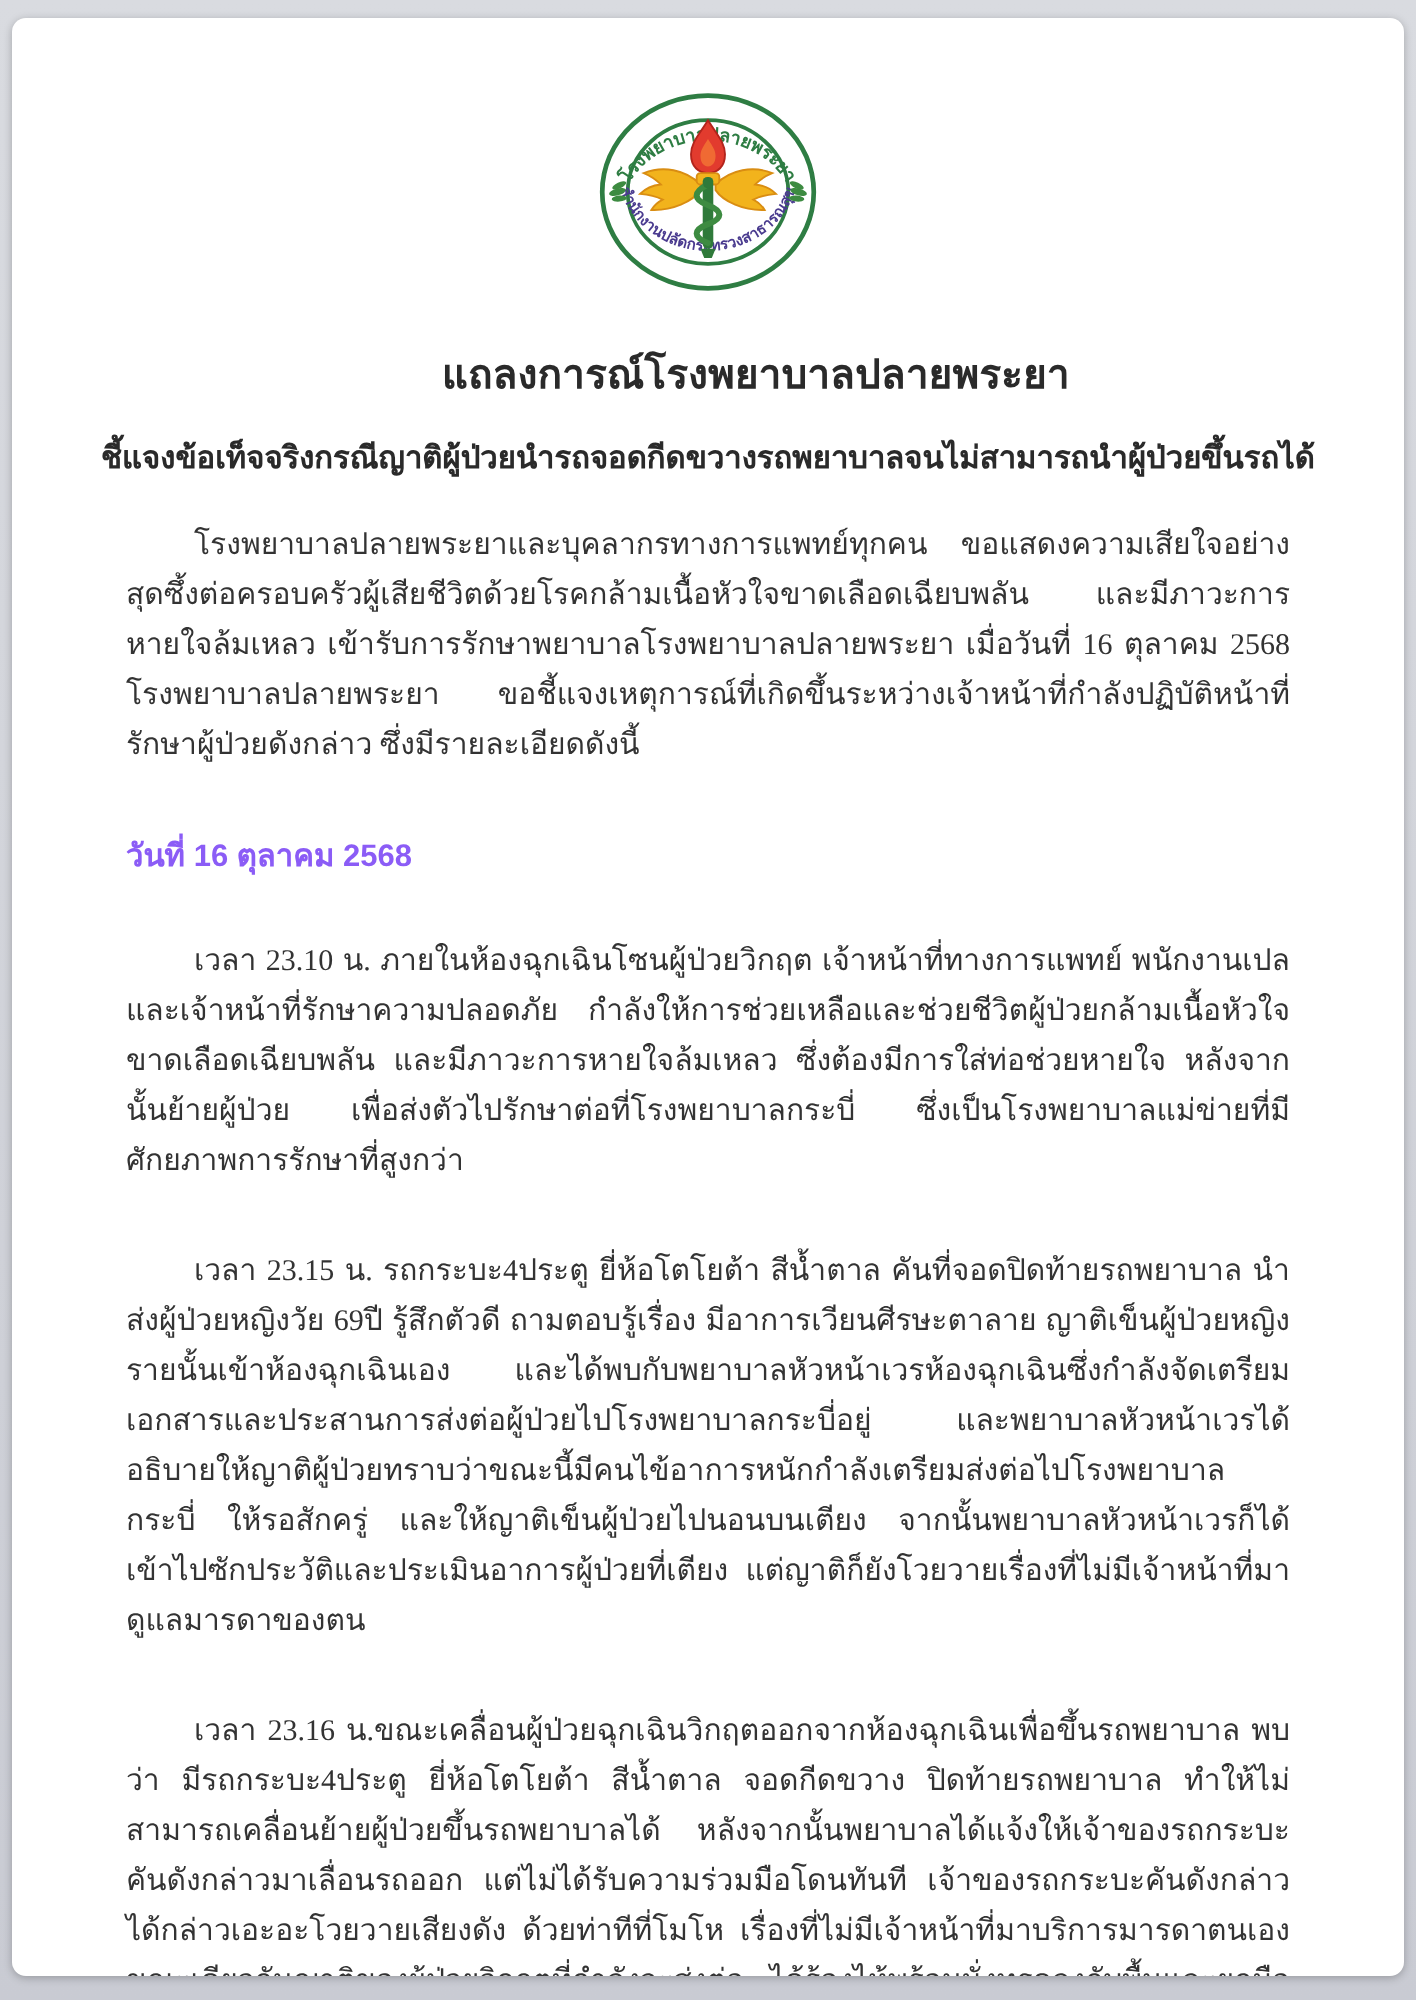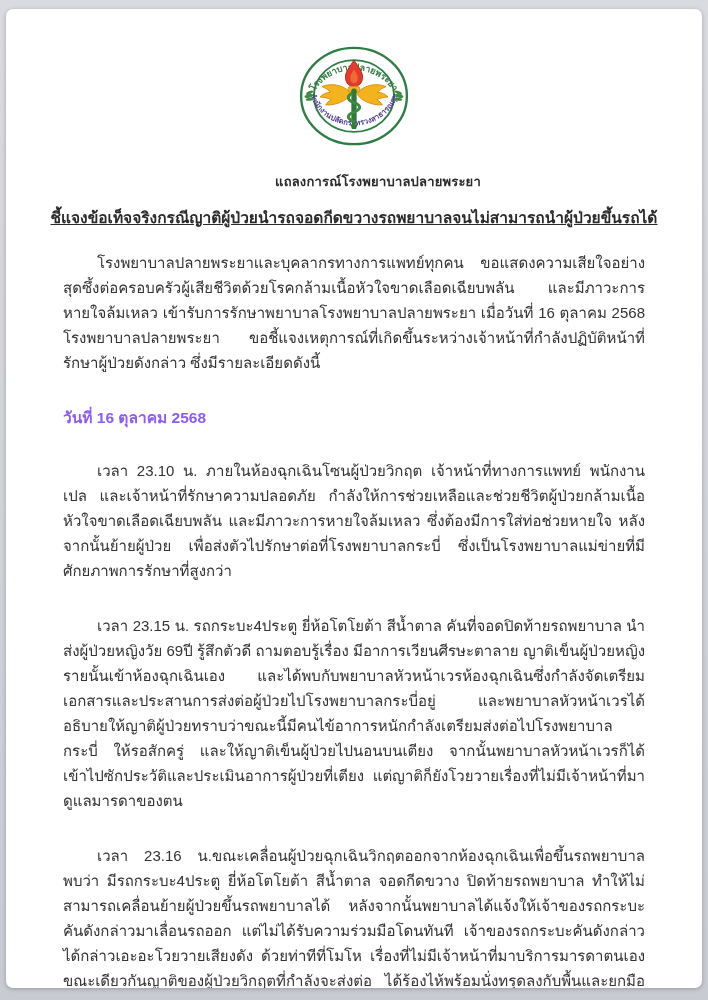--- a/index.html
+++ b/index.html
@@ -30,45 +30,45 @@
     margin: 36px auto 0 auto;
     width: 114px;
     height: 102px;
     display: flex;
     align-items: center;
     justify-content: center;
   }
   .doc-title {
     margin-top: 24px;
     text-align: center;
-    font-size: 13px;
+    font-size: 20px;
     font-weight: 700;
     color: #2a2a2a;
     letter-spacing: .2px;
     padding-left: 48px;
   }
   .doc-subtitle {
     margin-top: 13px;
     text-align: center;
     font-size: 15.5px;
     font-weight: 700;
     color: #2a2a2a;
     padding: 0 10px;
-    text-decoration: underline;
   }
   .body-text {
     margin: 20px 57px 0 57px;
     color: #333333;
     font-size: 15px;
     line-height: 25px;
     text-align: justify;
   }
   .para {
     text-indent: 34px;
     margin: 0 0 30px 0;
+    font-family: Liberation Serif, serif;
   }
   .date-heading {
     font-weight: 700;
     font-size: 15.5px;
     color: #8b5cf6;
     margin: 0 0 28px 0;
   }
 </style>
 </head>
 <body>

